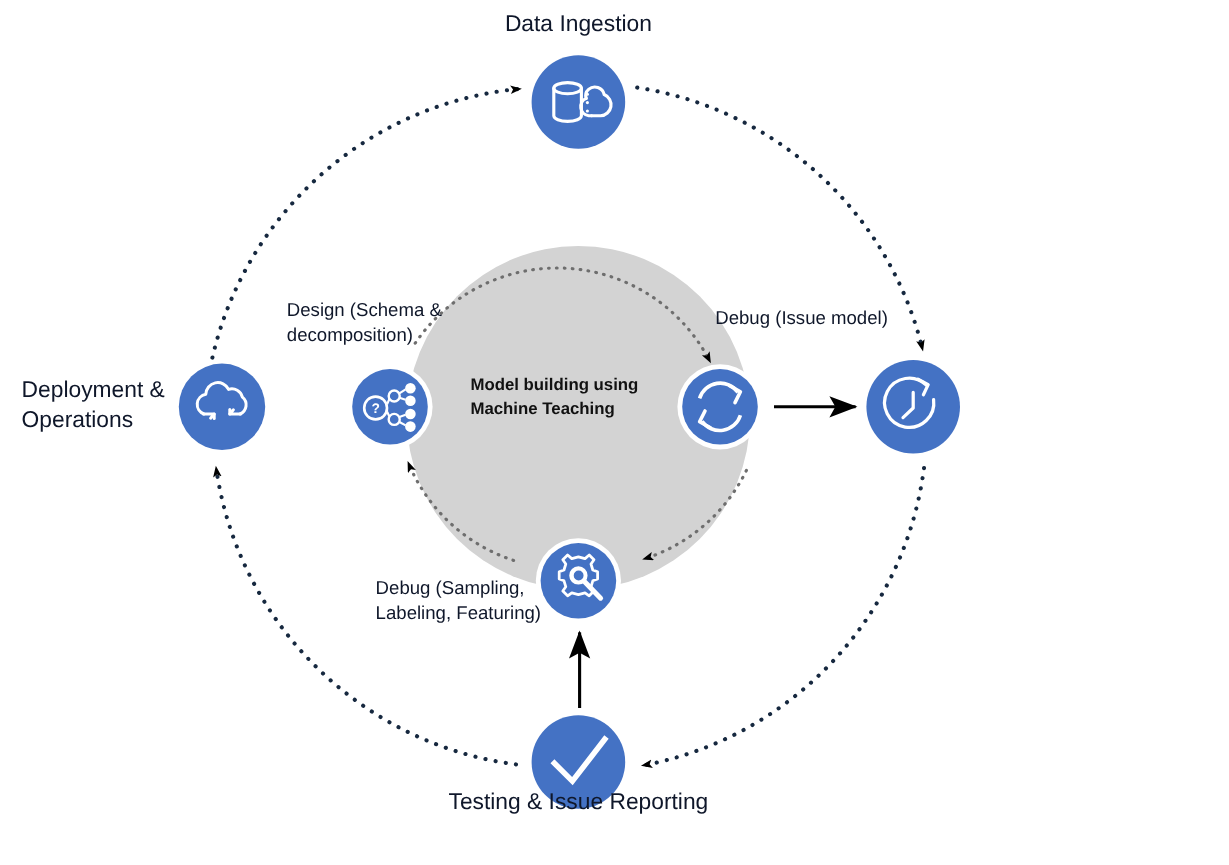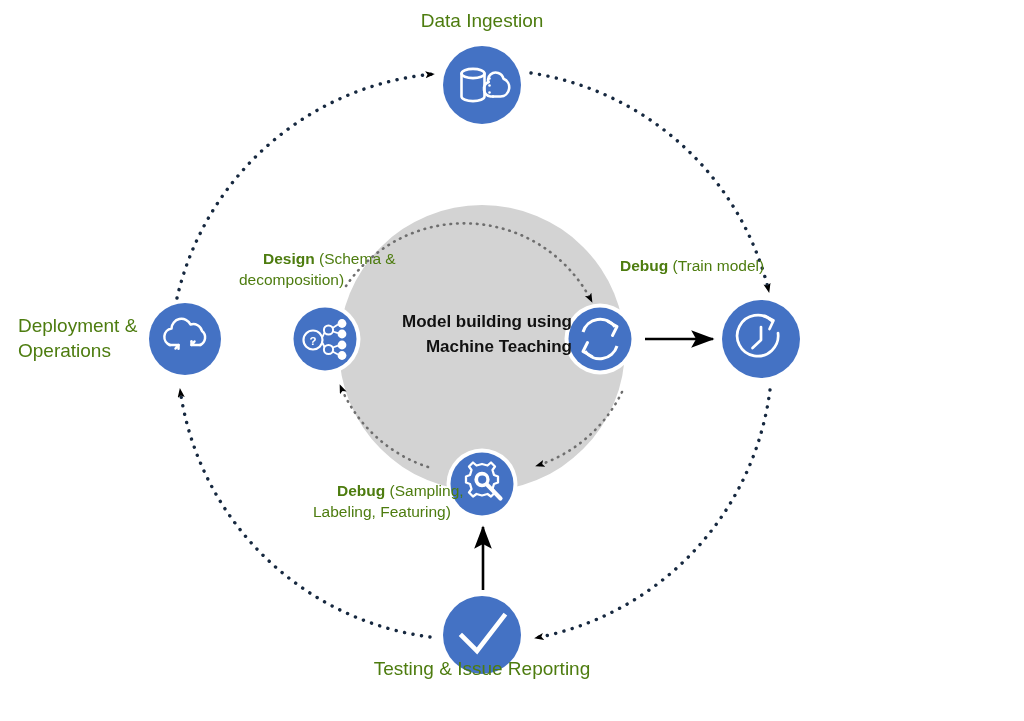--- a/index.html
+++ b/index.html
@@ -21,42 +21,41 @@
   }
   #diagram-svg {
     position: absolute;
     left: 0;
     top: 0;
     width: 1024px;
     height: 721px;
   }
   .label {
     position: absolute;
-    color: #4d7c0f;
+    color: #0f172a;
     font-family: "Liberation Sans", sans-serif;
     font-size: 18px;
     line-height: 1.3;
     white-space: pre-line;
   }
   .label-outer {
     font-size: 19px;
   }
   .label-phase {
     font-size: 15.5px;
     line-height: 1.35;
   }
   .label-phase b {
-    font-weight: bold;
-    margin-left: 24px;
+    font-weight: normal;
   }
   .center-label {
     position: absolute;
-    text-align: right;
+    text-align: left;
     font-weight: bold;
-    font-size: 17px;
+    font-size: 14px;
     line-height: 1.45;
     color: #111111;
     font-family: "Liberation Sans", sans-serif;
   }
   .tl { text-align: left; }
   .tc { text-align: center; }
 </style>
 </head>
 <body>
 
@@ -232,21 +231,21 @@
 
 
   <div class="label label-outer tc" style="left:342px; top:657px; width:280px;">Testing &amp; Issue Reporting</div>
 
   <div class="label label-outer tl" style="left:18px; top:314px; width:140px;">Deployment &amp;
 Operations</div>
 
   <div class="label label-phase tl" style="left:239px; top:249px; width:180px;"><b>Design</b><span> (Schema &amp;
 decomposition)</span></div>
 
-  <div class="label label-phase tl" style="left:596px; top:256px; width:190px;"><b>Debug</b><span> (Train model)</span></div>
+  <div class="label label-phase tl" style="left:596px; top:256px; width:190px;"><b>Debug</b><span> (Issue model)</span></div>
 
   <div class="label label-phase tl" style="left:313px; top:481px; width:165px;"><b>Debug</b><span> (Sampling,
 Labeling, Featuring)</span></div>
 
   <div class="center-label" style="left:392px; top:310px; width:180px;">Model building
 using Machine
 Teaching</div>
 
 </div>
 

